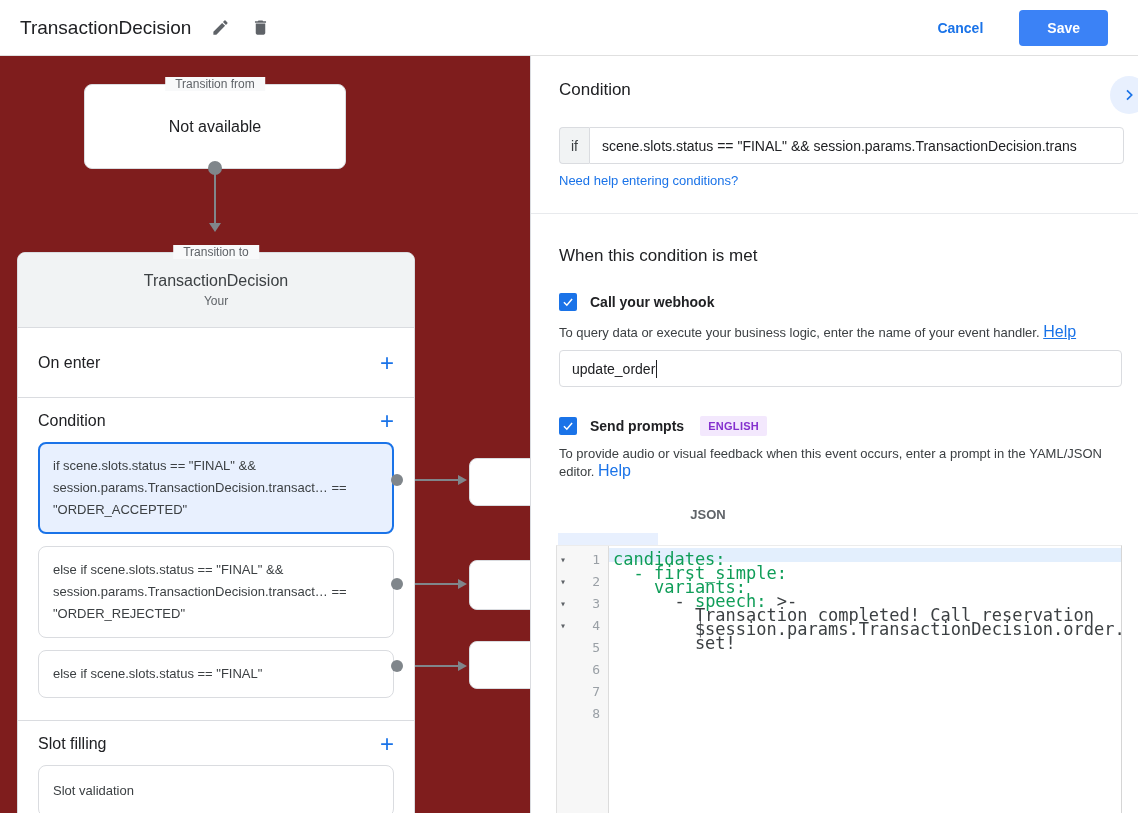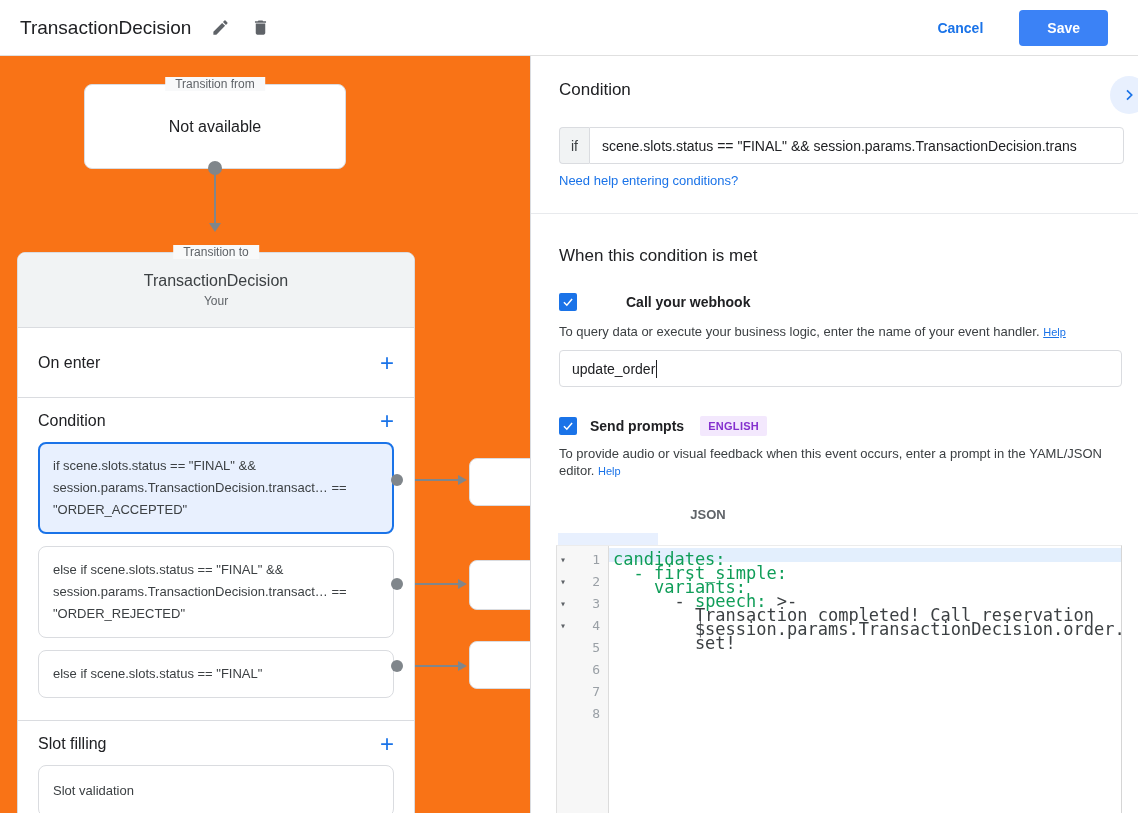--- a/index.html
+++ b/index.html
@@ -21,21 +21,21 @@
   .hdr-spacer { flex:1; }
   .btn-cancel { color:#1a73e8; font-size:14px; font-weight:bold; margin-right:36px; cursor:pointer; }
   .btn-save {
     background:#3b82f6; color:#fff; font-size:14px; font-weight:bold;
     padding:10px 28px; border-radius:4px; cursor:pointer; margin-right:14px;
   }
 
   
   .canvas {
     position:absolute; top:56px; left:0; width:530px; bottom:0;
-    background:#f97316; overflow:hidden;
+    background:#7f1d1d; overflow:hidden;
   }
   .legend {
     position:absolute; top:-8px; left:50%; transform:translateX(-50%);
     background:#f8f9fa; padding:0 10px; font-size:12px; color:#5f6368; white-space:nowrap;
   }
   .from-box {
     position:absolute; left:84px; top:28px; width:262px; height:85px;
     background:#fff; border:1px solid #dadce0; border-radius:8px;
   }
   .from-content { height:100%; display:flex; align-items:center; justify-content:center; font-size:16px; color:#202124; }
@@ -114,30 +114,30 @@
 
   .when-title { position:absolute; left:28px; top:190px; font-size:17px; color:#202124; }
 
   .check-row { position:absolute; left:28px; display:flex; align-items:center; }
   .checkbox {
     width:18px; height:18px; background:#1a73e8; border-radius:2px; cursor:pointer;
     display:flex; align-items:center; justify-content:center; flex:none;
   }
   .checkbox svg { width:14px; height:14px; stroke:#fff; stroke-width:2.6; fill:none; }
   .check-label { margin-left:13px; font-size:14px; font-weight:bold; color:#202124; }
-  .row-webhook { top:237px;gap:36px; }
+  .row-webhook { top:237px; }
   .row-prompts { top:360px; }
   .badge {
     margin-left:16px; background:#f3e8fd; color:#8430ce; font-size:11px; font-weight:bold;
     padding:4px 8px; border-radius:2px; letter-spacing:.3px;
   }
   .desc { position:absolute; left:28px; right:24px; font-size:13px; color:#3c4043; line-height:17px; }
   .desc-webhook { top:267px; }
   .desc-prompts { top:389px; }
-  .desc .link { font-size:11px; }
+  .desc .link { font-size:16px; }
   .underlined { text-decoration:underline; }
 
   .text-input {
     position:absolute; left:28px; right:16px; top:294px; height:37px;
     border:1px solid #dadce0; border-radius:4px; background:#fff;
     display:flex; align-items:center; padding:0 12px; font-size:14px; color:#202124; cursor:text;
   }
   .caret { width:0; height:18px; border-right:1.5px solid #202124; margin-left:1px; }
 
   .tabs { position:absolute; left:27px; top:441px; display:flex; }

